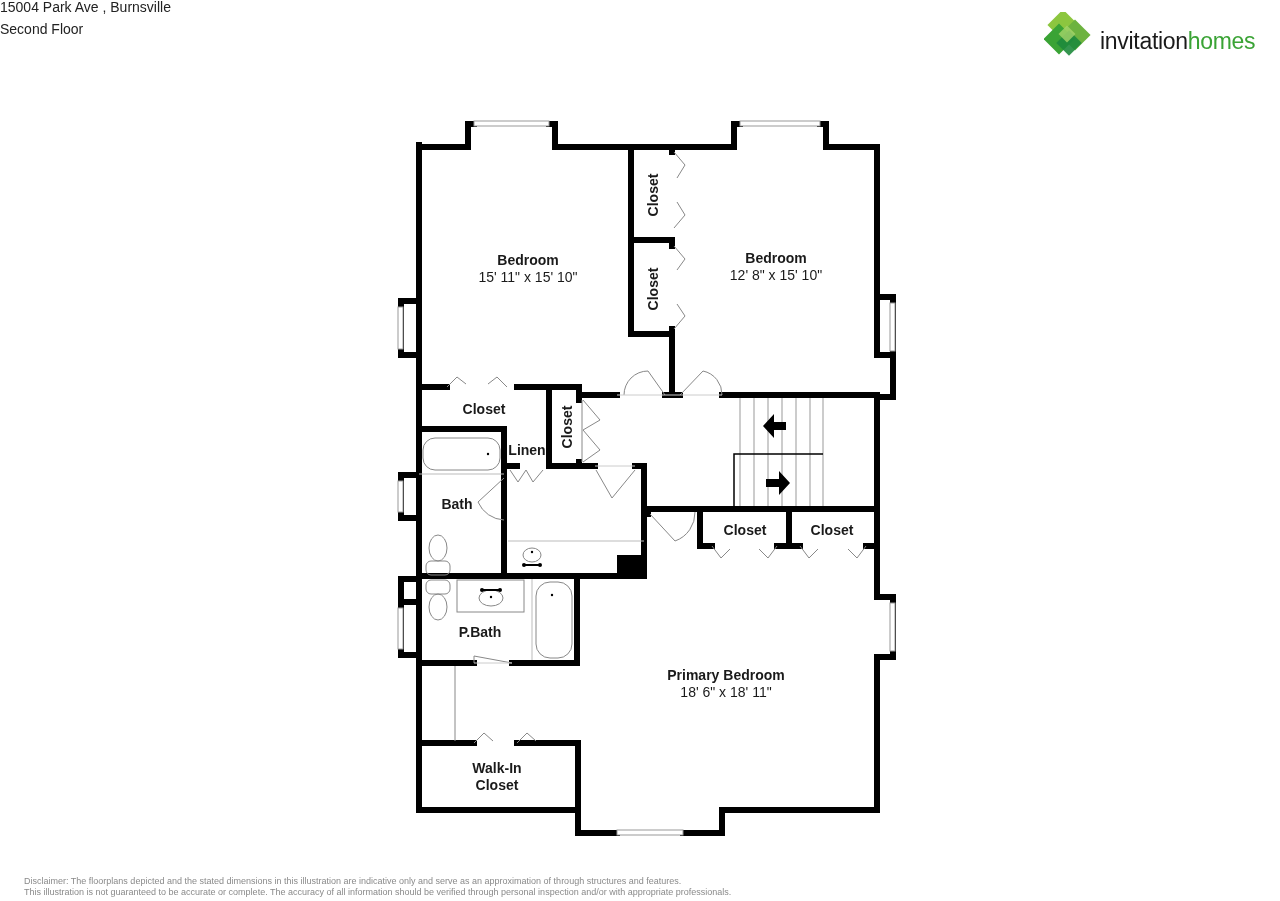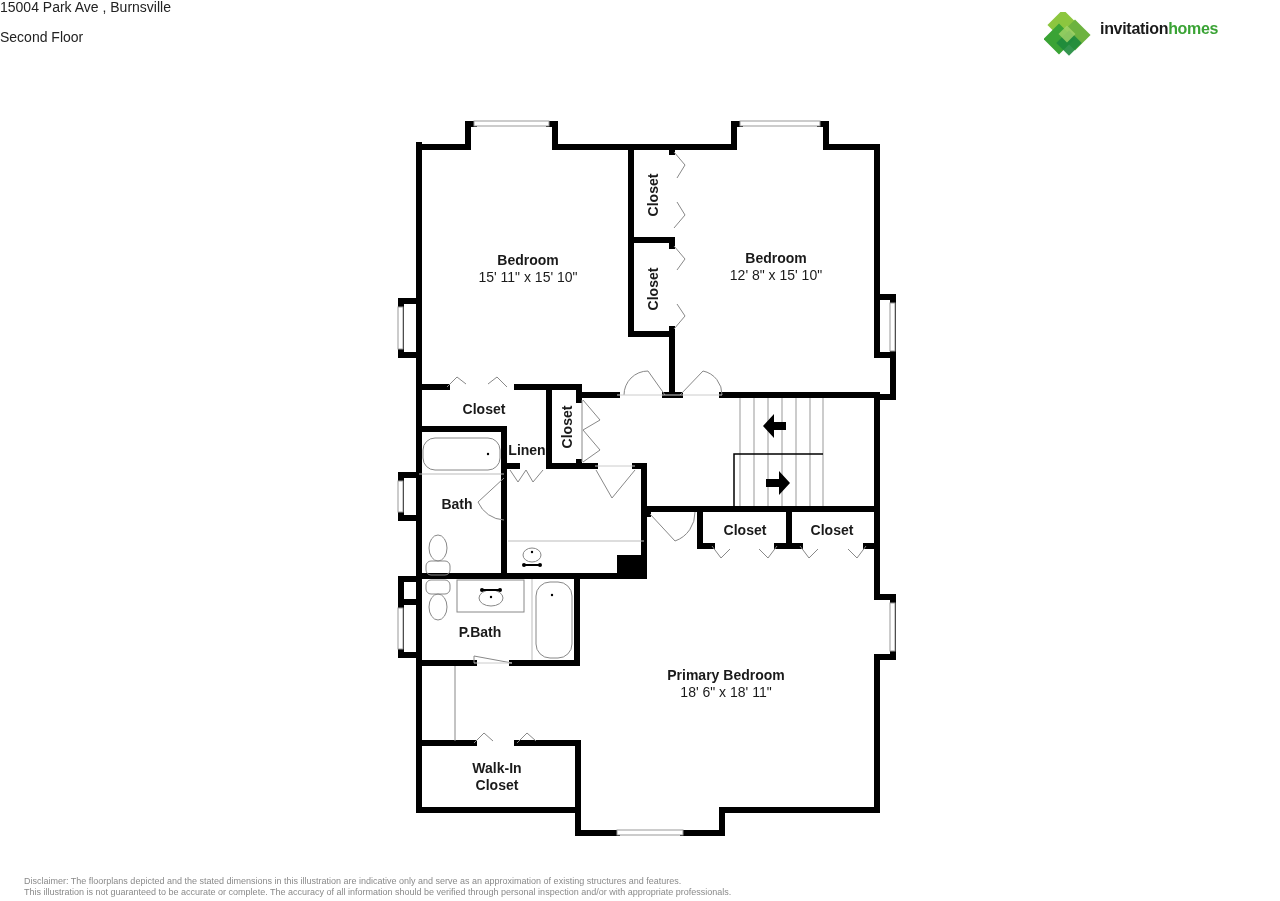--- a/index.html
+++ b/index.html
@@ -1,21 +1,21 @@
 <!DOCTYPE html>
 <html><head>
 <meta charset="utf-8">
 <style>
   html, body { margin:0; padding:0; background:#ffffff; }
   body { width:1280px; height:901px; position:relative; overflow:hidden; font-family:"Liberation Sans", sans-serif; }
   .hdr { position:absolute; left:0; font-size:14px; color:#222; line-height:18px; }
   #addr { top:-2px; }
-  #floor { top:28px; }
+  #floor { top:20px; }
   .logo { position:absolute; left:1044px; top:12px; width:236px; height:48px; }
-  .logo-text { position:absolute; left:56px; top:8px; font-size:16px; font-weight:bold; letter-spacing:-0.3px; white-space:nowrap; }
+  .logo-text { position:absolute; left:56px; top:16px; font-size:23px; font-weight:normal; letter-spacing:-0.3px; white-space:nowrap; }
   .logo-text .a { color:#1a1a1a; }
   .logo-text .b { color:#3aa335; }
   .disc { position:absolute; left:24px; font-size:9px; color:#8a8a8a; font-family:"Liberation Sans Narrow","Liberation Sans", sans-serif; white-space:nowrap; }
   #disc1 { top:876px; }
   #disc2 { top:887px; }
   svg.plan { position:absolute; left:0; top:0; }
   .lbl { font-family:"Liberation Sans", sans-serif; fill:#1a1a1a; }
   .bold { font-weight:bold; font-size:14px; }
   .dim { font-size:14px; }
 </style>
@@ -206,14 +206,14 @@
   <text class="lbl bold" x="572" y="427" text-anchor="middle" transform="rotate(-90 572 427)">Closet</text>
   <text class="lbl bold" x="745" y="535" text-anchor="middle">Closet</text>
   <text class="lbl bold" x="832" y="535" text-anchor="middle">Closet</text>
   <text class="lbl bold" x="527" y="455" text-anchor="middle">Linen</text>
   <text class="lbl bold" x="457" y="509" text-anchor="middle">Bath</text>
   <text class="lbl bold" x="480" y="637" text-anchor="middle">P.Bath</text>
   <text class="lbl bold" x="497" y="773" text-anchor="middle">Walk-In</text>
   <text class="lbl bold" x="497" y="790" text-anchor="middle">Closet</text>
 </svg>
 
-<div id="disc1" class="disc">Disclaimer: The floorplans depicted and the stated dimensions in this illustration are indicative only and serve as an approximation of existing structures and features.</div>
+<div id="disc1" class="disc">Disclaimer: The floorplans depicted and the stated dimensions in this illustration are indicative only and serve as an approximation of through structures and features.</div>
 <div id="disc2" class="disc">This illustration is not guaranteed to be accurate or complete. The accuracy of all information should be verified through personal inspection and/or with appropriate professionals.</div>
 
 </body></html>

